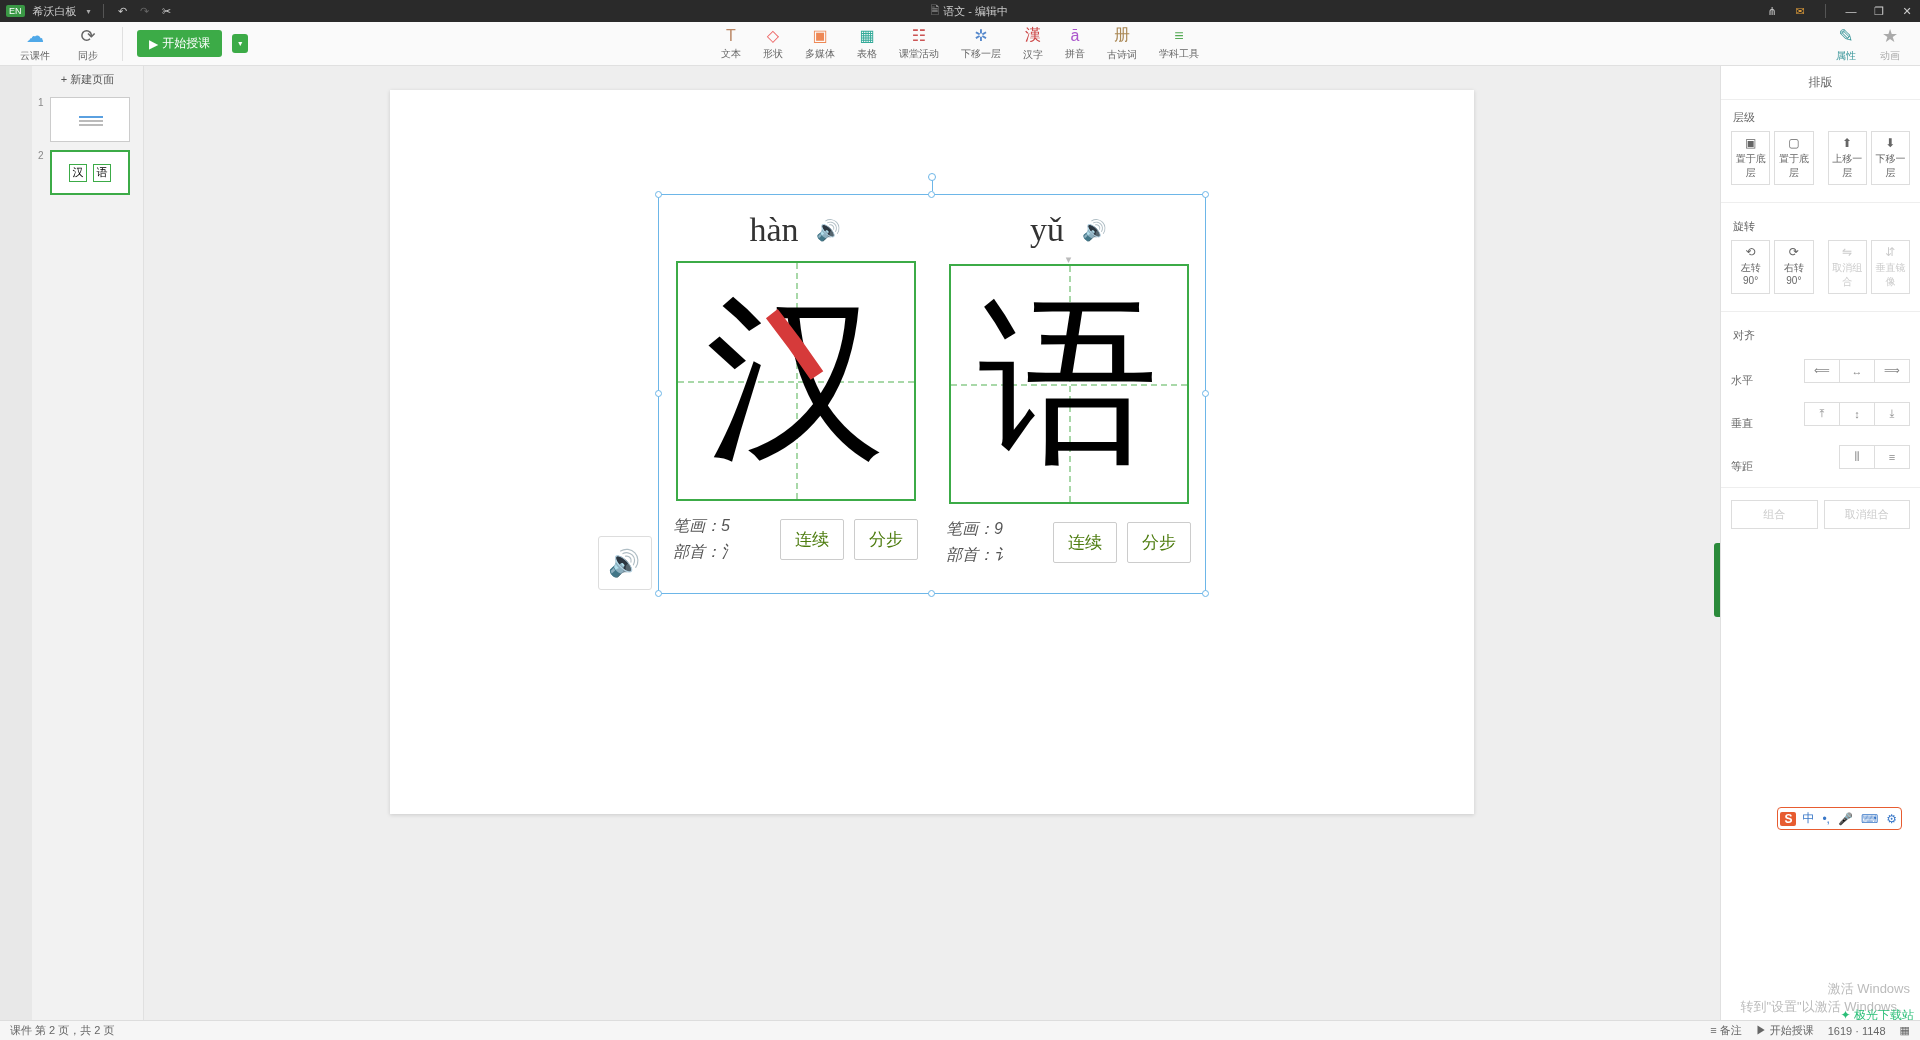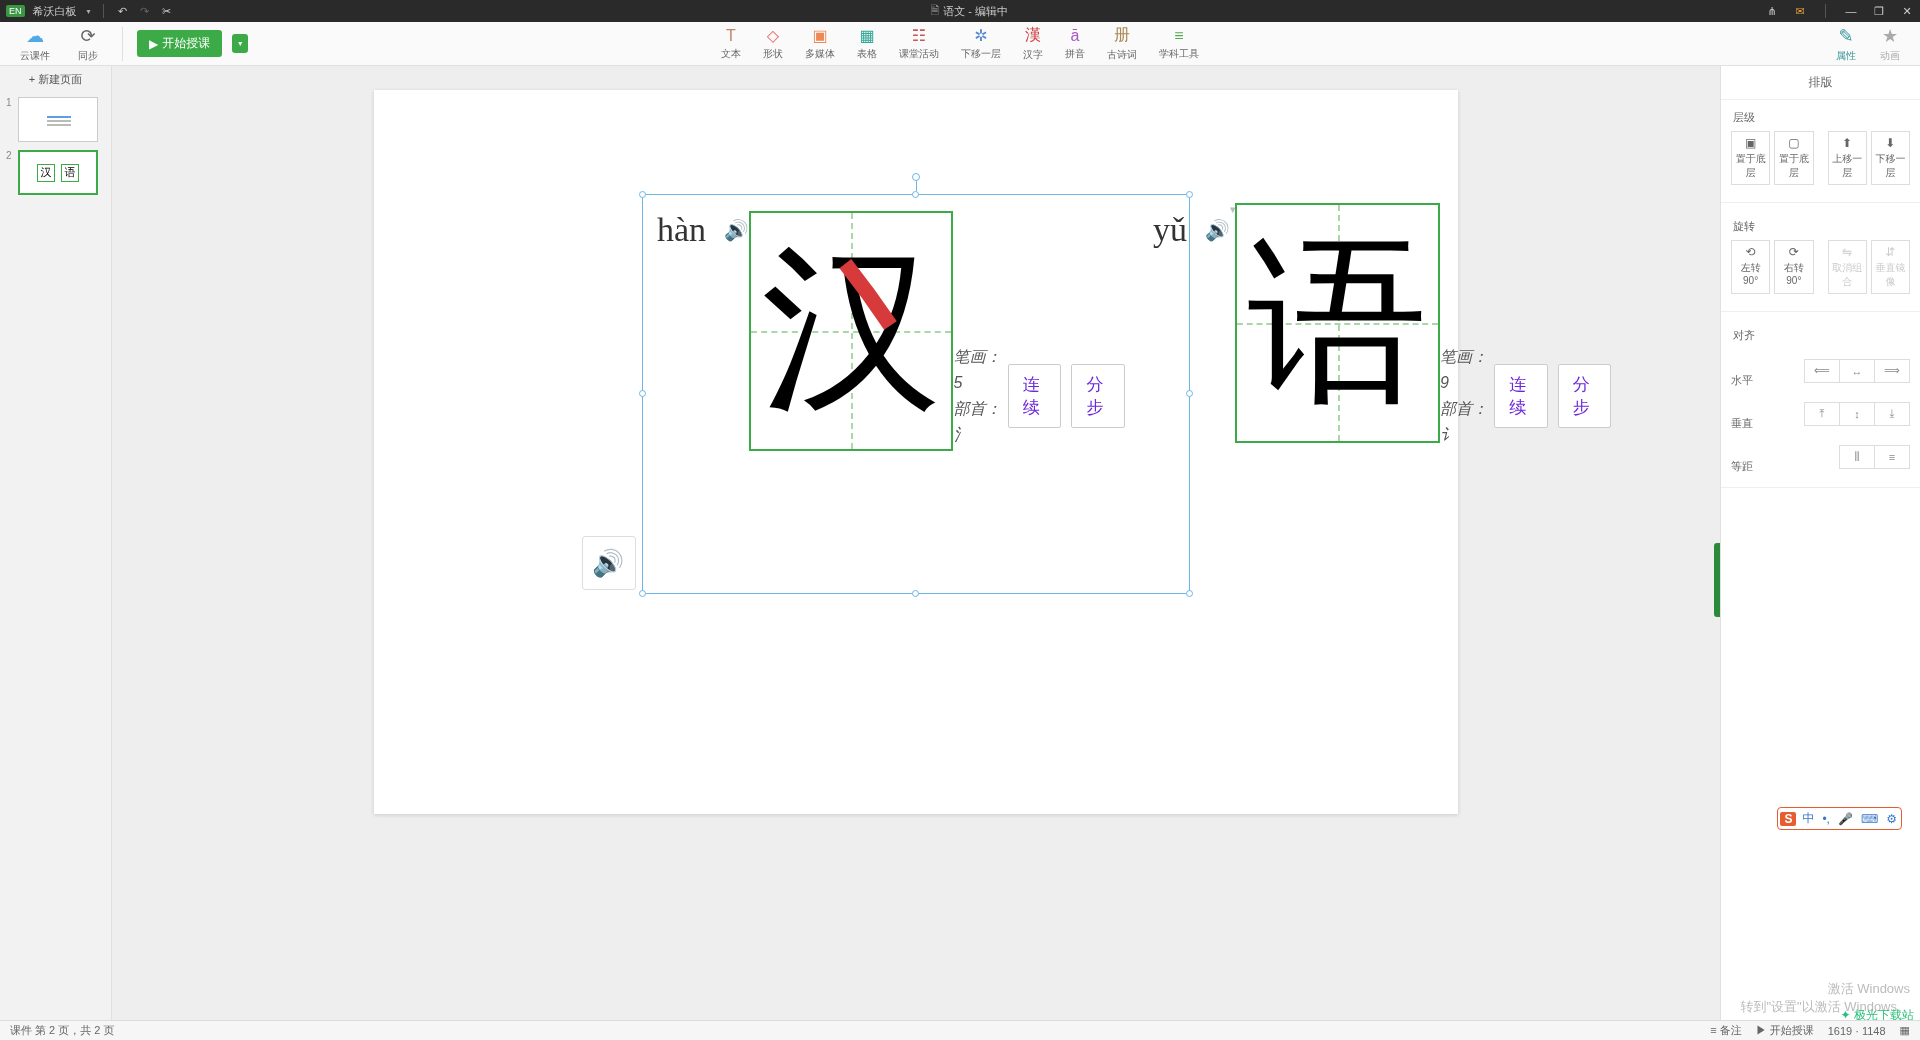--- a/index.html
+++ b/index.html
@@ -37,21 +37,21 @@
     margin-left: 2px; font-size: 8px; cursor: pointer;
   }
   .tb-center {
     position: absolute; left: 50%; transform: translateX(-50%);
     display: flex; align-items: center; gap: 2px;
   }
   .tb-center .tb-item .icon { font-size: 16px; }
   .tb-right { position: absolute; right: 10px; display: flex; gap: 4px; }
 
   
-  .columns { display: flex; height: calc(100% - 22px - 44px - 20px); }
+  .columns { display: flex; height: calc(100% - 22px - 44px - 20px); padding-left: 32px; }
 
   
   .left-panel { width: 112px; background: #f2f2f2; border-right: 1px solid #e0e0e0; display: flex; flex-direction: column; }
   .new-page { font-size: 11px; color: #555; text-align: center; padding: 6px 0; cursor: pointer; }
   .thumbs { padding: 4px 6px; }
   .thumb-row { display: flex; align-items: flex-start; gap: 4px; margin-bottom: 8px; }
   .thumb-num { font-size: 10px; color: #888; width: 8px; }
   .thumb { width: 80px; height: 45px; background: #fff; border: 1px solid #ccc; position: relative; cursor: pointer; }
   .thumb.current { border: 2px solid #3cab47; }
   .thumb-content-1::after {
@@ -78,41 +78,41 @@
     width: 7px; height: 7px; background: #fff; border: 1px solid #6db6e8; border-radius: 50%;
     position: absolute;
   }
   .h-tl{top:-4px;left:-4px}.h-tr{top:-4px;right:-4px}.h-bl{bottom:-4px;left:-4px}.h-br{bottom:-4px;right:-4px}
   .h-tm{top:-4px;left:50%;margin-left:-4px}.h-bm{bottom:-4px;left:50%;margin-left:-4px}
   .h-ml{top:50%;left:-4px;margin-top:-4px}.h-mr{top:50%;right:-4px;margin-top:-4px}
   .rot-line{position:absolute;left:50%;top:-16px;width:1px;height:12px;background:#6db6e8}
   .rot-dot{position:absolute;left:50%;top:-22px;width:8px;height:8px;margin-left:-4px;border:1px solid #6db6e8;border-radius:50%;background:#fff}
 
   .hanzi-inner { display: flex; height: 100%; }
-  .char-col { flex: 1; padding: 10px 14px; display: flex; flex-direction: row; }
+  .char-col { flex: 1; padding: 10px 14px; display: flex; flex-direction: column; }
   .pinyin-row { display: flex; align-items: center; justify-content: center; gap: 18px; height: 50px; }
   .pinyin { font-size: 34px; color: #333; font-family: Georgia, serif; }
   .audio-icon { color: #3cab47; font-size: 20px; cursor: pointer; }
   .char-box {
     border: 2px solid #3cab47; width: 240px; height: 240px; margin: 6px auto 8px;
     position: relative; background: #fff;
   }
   .char-box .grid-v { position: absolute; left: 50%; top: 0; bottom: 0; border-left: 2px dashed #a8d8a8; }
   .char-box .grid-h { position: absolute; top: 50%; left: 0; right: 0; border-top: 2px dashed #a8d8a8; }
   .char-glyph {
     position: absolute; inset: 0; display: flex; align-items: center; justify-content: center;
     font-family: "KaiTi", "STKaiti", serif; font-size: 180px; color: #000;
   }
   .red-stroke { color: #d63a3a; position: absolute; font-size: 180px; font-family: "KaiTi","STKaiti",serif; }
   .info-row { display: flex; align-items: center; justify-content: space-between; font-size: 16px; color: #555; margin-top: 4px; }
   .info-left { line-height: 26px; font-style: italic; }
   .info-btns { display: flex; gap: 10px; }
   .sm-btn {
     border: 1px solid #ccc; background: #fff; padding: 8px 14px; font-size: 17px;
-    border-radius: 2px; cursor: pointer; color: #6d28d9;
+    border-radius: 2px; cursor: pointer; color: #4d7c0f;
   }
   .big-audio {
     position: absolute; left: 208px; top: 446px;
     width: 54px; height: 54px; border: 1px solid #ddd; border-radius: 3px;
     display: flex; align-items: center; justify-content: center; background: #fff;
     font-size: 26px; color: #3cab47; cursor: pointer;
   }
   .small-chevron { text-align:center;color:#bbb;font-size:11px;margin-top:-2px; }
 
   
@@ -419,20 +419,24 @@
     </div>
     <div class="rp-align-row">
       <span class="rp-align-label">等距</span>
       <div class="rp-align-btns">
         <div class="rp-sm">⫼</div>
         <div class="rp-sm">≡</div>
       </div>
     </div>
     <div class="rp-spacer"></div>
 
+    <div class="rp-wide-btns">
+      <div class="rp-wide disabled">组合</div>
+      <div class="rp-wide disabled">取消组合</div>
+    </div>
   </div>
 </div>
 
 <div class="ime-bar">
   <span class="ime-s">S</span>
   <span class="ime-i">中</span>
   <span class="ime-i">•,</span>
   <span class="ime-i">🎤</span>
   <span class="ime-i">⌨</span>
   <span class="ime-i">⚙</span>

